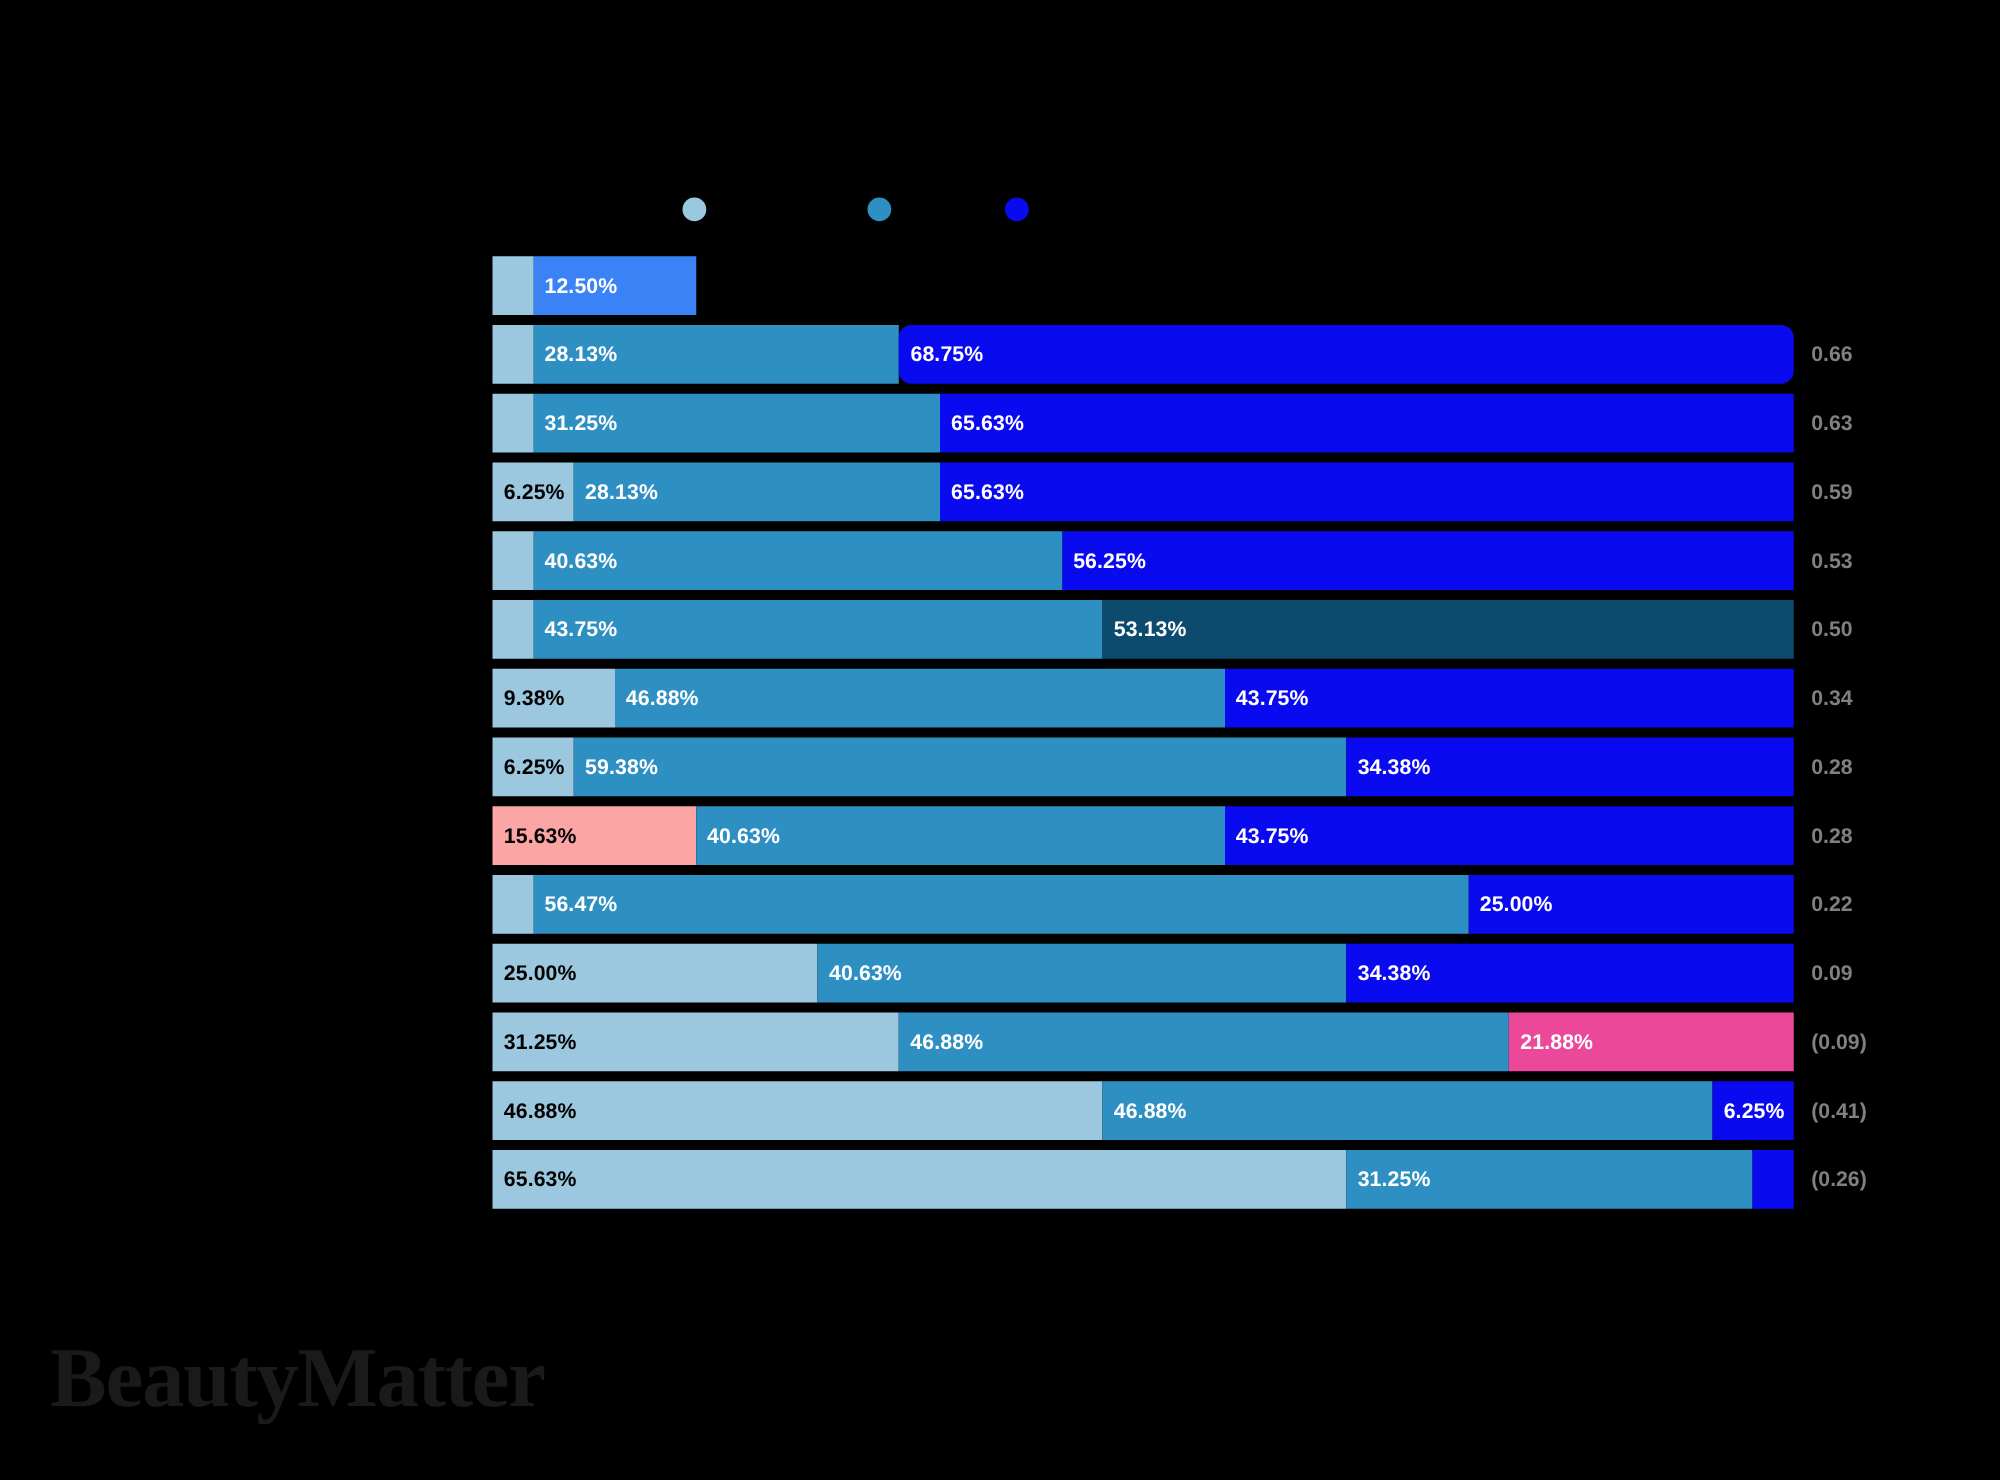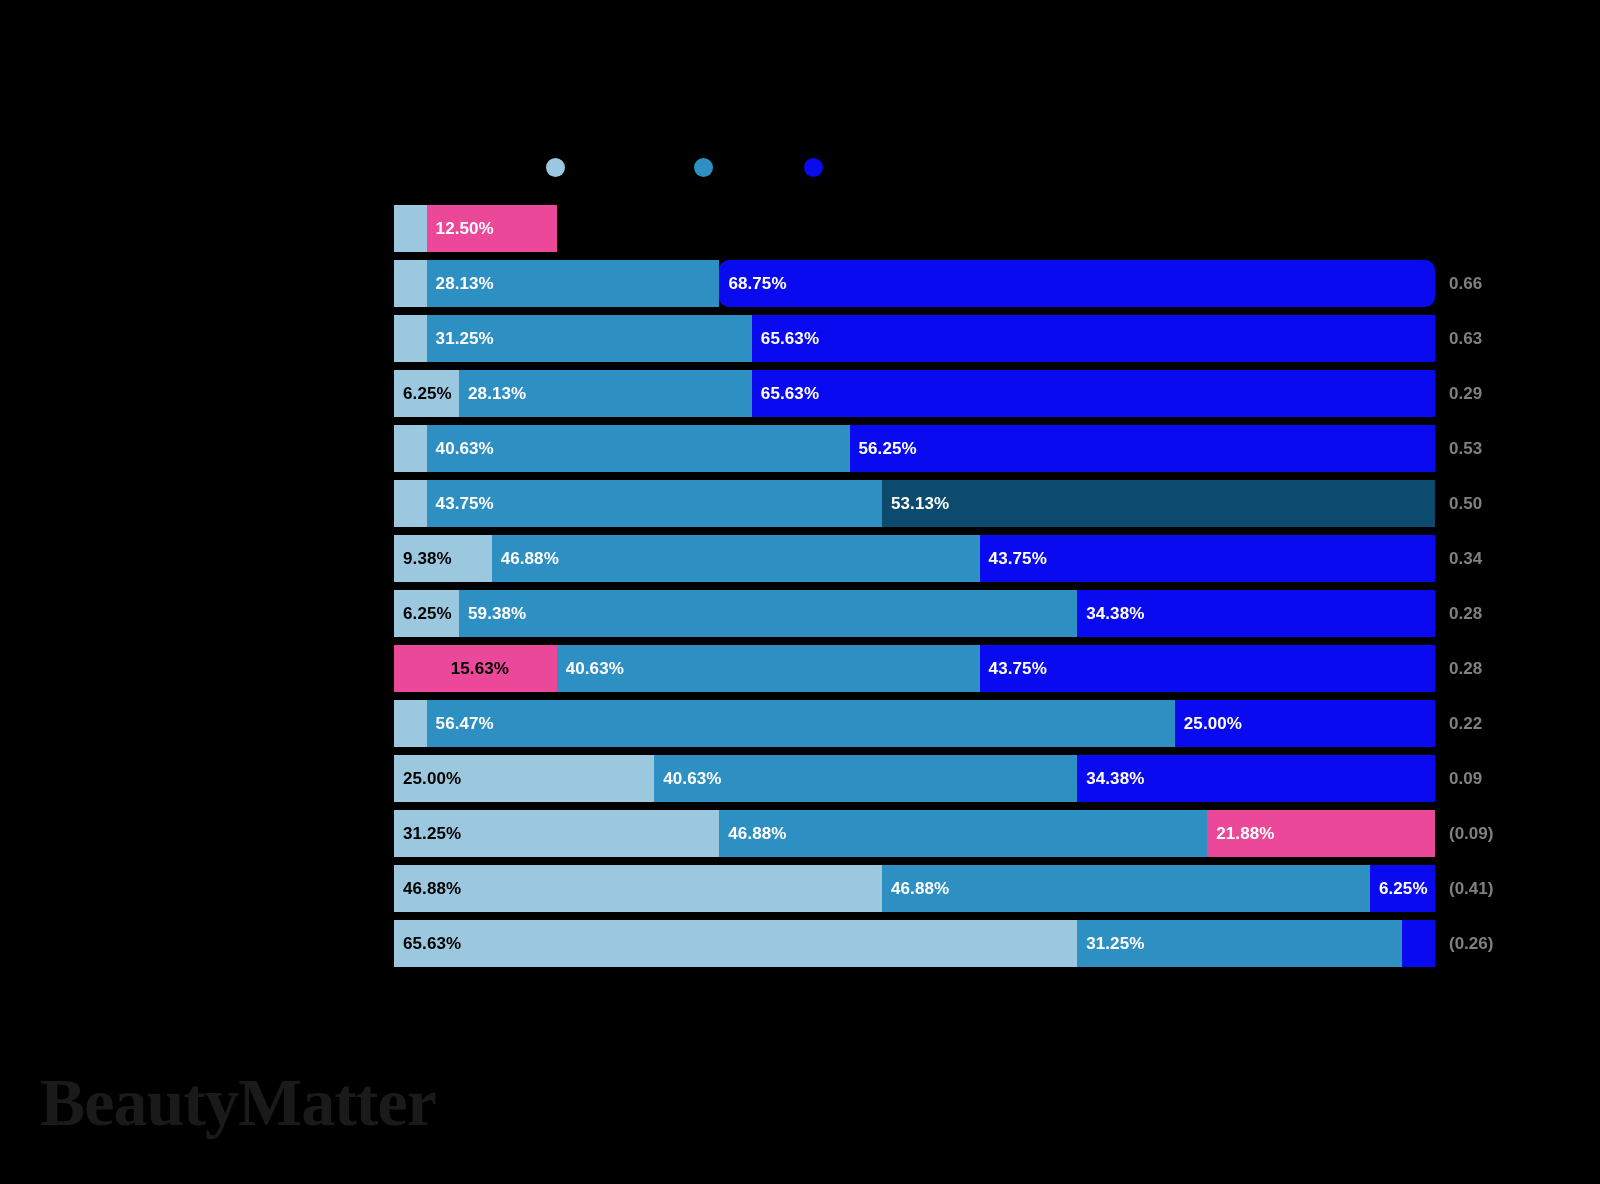--- a/index.html
+++ b/index.html
@@ -123,21 +123,21 @@
       <span class="legend-label"></span>
     </div>
   </div>
 
 <div id="plot">
     <div class="bar-row">
       <div class="cat-label"></div>
       <div class="seg s0" style="width: 3.13%; background: rgb(155, 200, 222);">
         <span class="seg-label"></span>
       </div>
-      <div class="seg s1" style="width: 12.5%; background: #ec4899;">
+      <div class="seg s1" style="width: 12.5%; background: #3b82f6;">
         <span class="seg-label">12.50%</span>
       </div>
       <div class="net-score"></div>
     </div>
     <div class="bar-row">
       <div class="cat-label"></div>
       <div class="seg s0" style="width: 3.13%; background: rgb(155, 200, 222);">
         <span class="seg-label"></span>
       </div>
       <div class="seg s1" style="width: 28.13%; background: rgb(46, 144, 194);">
@@ -165,21 +165,21 @@
       <div class="cat-label"></div>
       <div class="seg s0" style="width: 6.25%; background: rgb(155, 200, 222);">
         <span class="seg-label">6.25%</span>
       </div>
       <div class="seg s1" style="width: 28.13%; background: rgb(46, 144, 194);">
         <span class="seg-label">28.13%</span>
       </div>
       <div class="seg s2" style="width: 65.63%; background: rgb(10, 10, 240);">
         <span class="seg-label">65.63%</span>
       </div>
-      <div class="net-score">0.29</div>
+      <div class="net-score">0.59</div>
     </div>
     <div class="bar-row">
       <div class="cat-label"></div>
       <div class="seg s0" style="width: 3.13%; background: rgb(155, 200, 222);">
         <span class="seg-label"></span>
       </div>
       <div class="seg s1" style="width: 40.63%; background: rgb(46, 144, 194);">
         <span class="seg-label">40.63%</span>
       </div>
       <div class="seg s2" style="width: 56.25%; background: rgb(10, 10, 240);">
@@ -221,21 +221,21 @@
       <div class="seg s1" style="width: 59.38%; background: rgb(46, 144, 194);">
         <span class="seg-label">59.38%</span>
       </div>
       <div class="seg s2" style="width: 34.38%; background: rgb(10, 10, 240);">
         <span class="seg-label">34.38%</span>
       </div>
       <div class="net-score">0.28</div>
     </div>
     <div class="bar-row">
       <div class="cat-label"></div>
-      <div class="seg s0" style="width: 15.63%; background: #ec4899; justify-content: center;">
+      <div class="seg s0" style="width: 15.63%; background: #fca5a5;">
         <span class="seg-label">15.63%</span>
       </div>
       <div class="seg s1" style="width: 40.63%; background: rgb(46, 144, 194);">
         <span class="seg-label">40.63%</span>
       </div>
       <div class="seg s2" style="width: 43.75%; background: rgb(10, 10, 240);">
         <span class="seg-label">43.75%</span>
       </div>
       <div class="net-score">0.28</div>
     </div>

